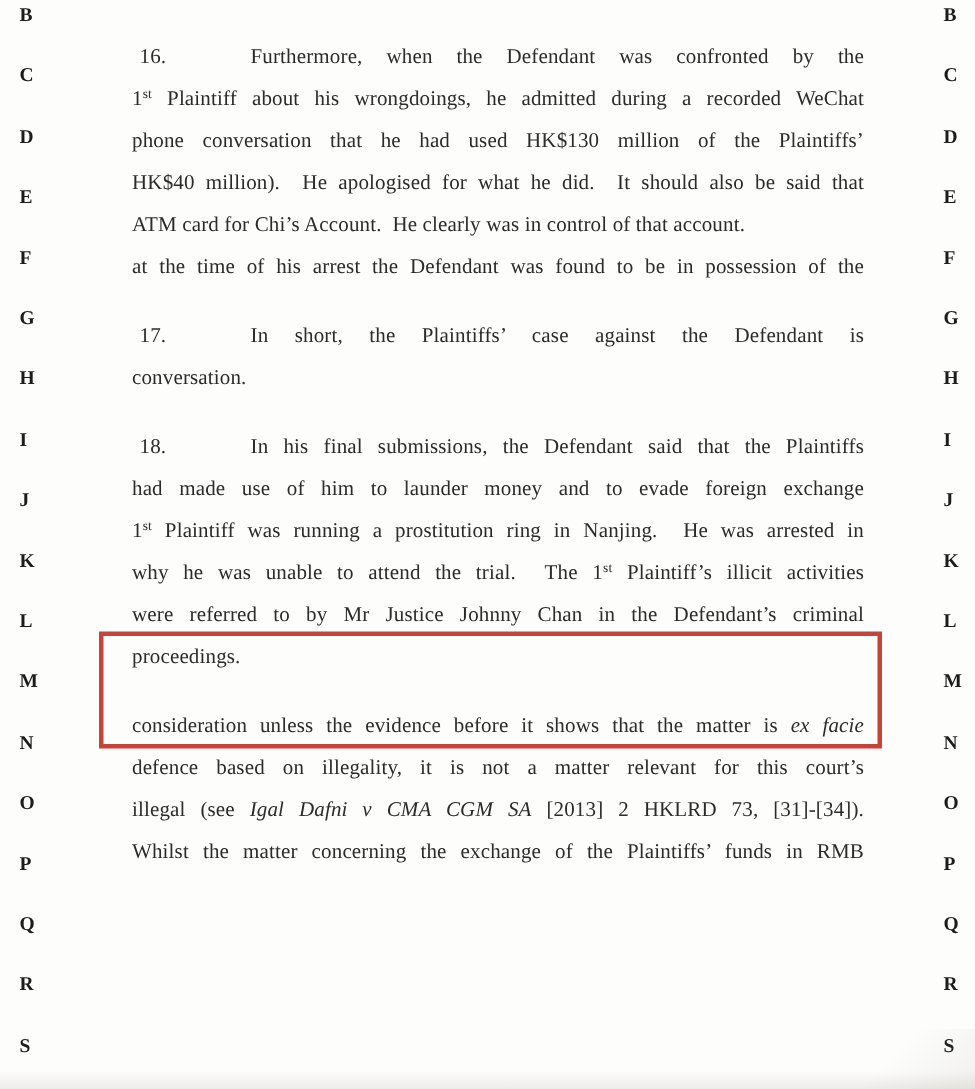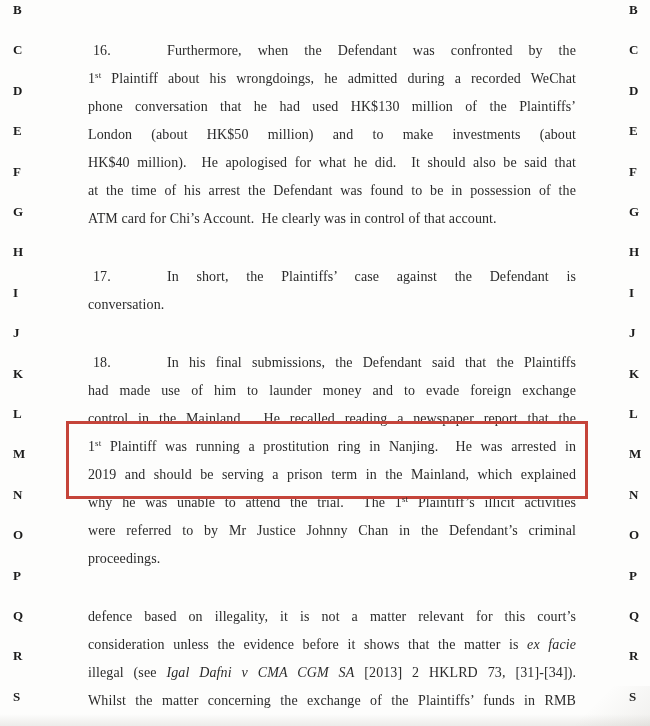--- a/index.html
+++ b/index.html
@@ -33,21 +33,21 @@
     font-size: 13px;
     color: #1c1c1c;
     line-height: 14px;
   }
   .body-col {
     position: absolute;
     left: 88px;
     top: 7px;
     width: 488px;
   }
-  .paragraph { margin-top: 30px; }
+  .paragraph { margin-top: 18px; }
   .paragraph:first-child { margin-top: 0; }
   .line {
     height: 28px;
     line-height: 28px;
     font-size: 14px;
     letter-spacing: 0.1px;
     text-align: justify;
     text-align-last: justify;
     white-space: normal;
     color: #2b2b2b;
@@ -137,41 +137,38 @@
       <span class="margin-letter" style="top: 609px;">Q</span>
       <span class="margin-letter" style="top: 649.4px;">R</span>
       <span class="margin-letter" style="top: 689.8px;">S</span>
     </div>
   <div class="body-col" id="doc-body">
     <div class="highlight-box" id="highlight-box" style="border-color: rgb(197, 68, 58);"></div>
   <div class="paragraph">
         <div class="line"><span class="para-num">16.</span><span>Furthermore, when the Defendant was confronted by the</span></div>
         <div class="line"><span>1</span><sup>st</sup><span> Plaintiff about his wrongdoings, he admitted during a recorded WeChat</span></div>
         <div class="line"><span>phone conversation that he had used HK$130 million of the Plaintiffs’</span></div>
-        <div class="line"><span>London (about HK$50 million) and to make investments (about</span></div>
         <div class="line"><span>HK$40 million).&nbsp; He apologised for what he did.&nbsp; It should also be said that</span></div>
+        <div class="line last"><span>ATM card for Chi’s Account.&nbsp; He clearly was in control of that account.</span></div>
         <div class="line"><span>at the time of his arrest the Defendant was found to be in possession of the</span></div>
-        <div class="line last"><span>ATM card for Chi’s Account.&nbsp; He clearly was in control of that account.</span></div>
       </div>
       <div class="paragraph">
         <div class="line"><span class="para-num">17.</span><span>In short, the Plaintiffs’ case against the Defendant is</span></div>
         <div class="line last"><span>conversation.</span></div>
       </div>
       <div class="paragraph">
         <div class="line"><span class="para-num">18.</span><span>In his final submissions, the Defendant said that the Plaintiffs</span></div>
         <div class="line"><span>had made use of him to launder money and to evade foreign exchange</span></div>
-        <div class="line"><span>control in the Mainland.&nbsp; He recalled reading a newspaper report that the</span></div>
         <div class="line"><span>1</span><sup>st</sup><span> Plaintiff was running a prostitution ring in Nanjing.&nbsp; He was arrested in</span></div>
-        <div class="line"><span>2019 and should be serving a prison term in the Mainland, which explained</span></div>
         <div class="line"><span>why he was unable to attend the trial.&nbsp; The 1</span><sup>st</sup><span> Plaintiff’s illicit activities</span></div>
         <div class="line"><span>were referred to by Mr Justice Johnny Chan in the Defendant’s criminal</span></div>
         <div class="line last"><span>proceedings.</span></div>
       </div>
       <div class="paragraph">
+        <div class="line"><span>consideration unless the evidence before it shows that the matter is </span><span class="it">ex facie</span></div>
         <div class="line"><span>defence based on illegality, it is not a matter relevant for this court’s</span></div>
-        <div class="line"><span>consideration unless the evidence before it shows that the matter is </span><span class="it">ex facie</span></div>
         <div class="line"><span>illegal (see </span><span class="it">Igal Dafni v CMA CGM SA</span><span> [2013] 2 HKLRD 73, [31]-[34]).</span></div>
         <div class="line"><span>Whilst the matter concerning the exchange of the Plaintiffs’ funds in RMB</span></div>
       </div>
     </div>
   <div class="bottom-shade"></div>
   <div class="corner-shade"></div>
 </div>
 
 </body></html>

